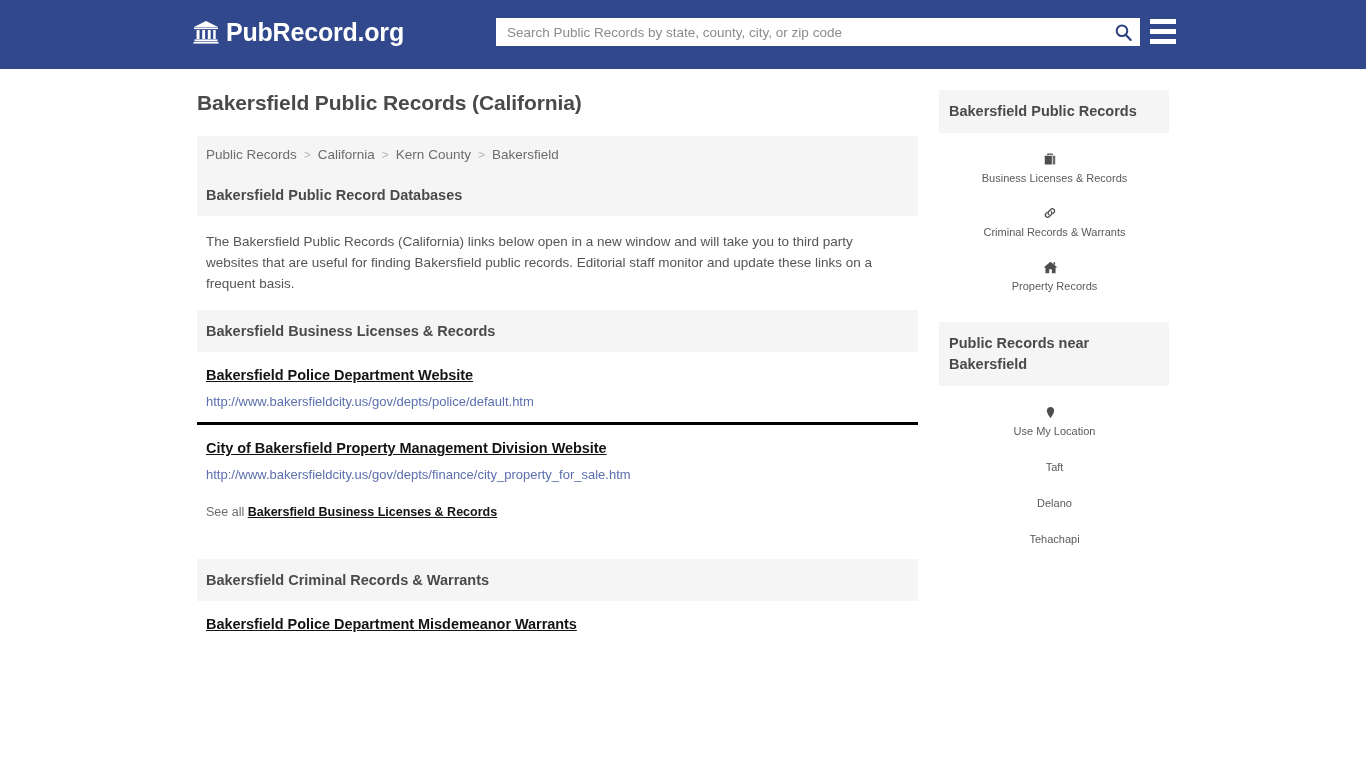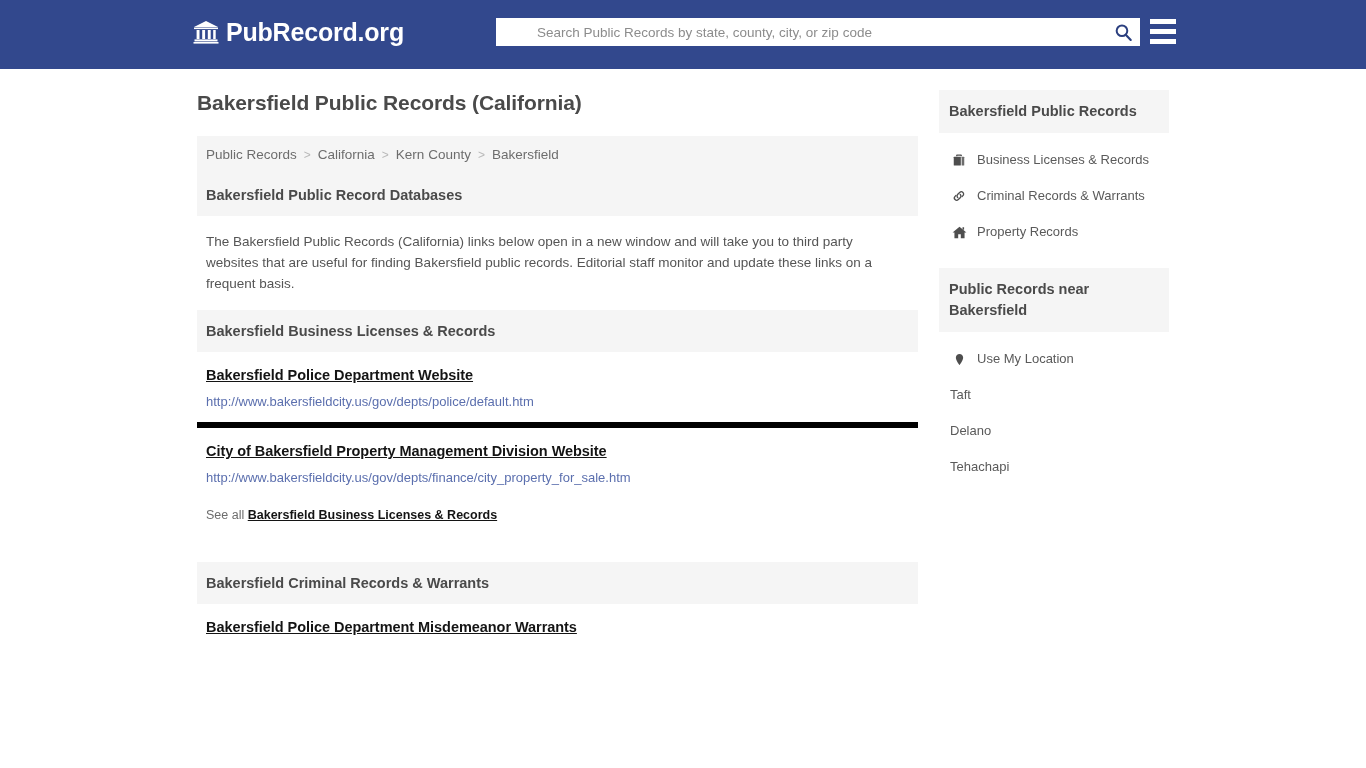--- a/index.html
+++ b/index.html
@@ -64,21 +64,20 @@
   .search-input {
     flex: 1 1 auto;
     height: 26px;
     border: none;
     outline: none;
     background: transparent;
     font-family: "Liberation Sans", sans-serif;
     font-size: 13.5px;
     color: #333333;
     padding: 0 6px 0 11px;
-    margin-left: 30px;
   }
   .search-input::placeholder { color: #8c8c8c; opacity: 1; }
   .search-btn {
     flex: 0 0 auto;
     width: 34px;
     height: 28px;
     border: none;
     background: transparent;
     cursor: pointer;
     padding: 0;
@@ -188,21 +187,21 @@
     line-height: 21px;
     color: #555555;
     padding: 15px 10px 16px 9px;
     margin: 0;
   }
 
   .link-list { margin: 0; padding: 0; }
 
   .link-item {
     padding: 14px 10px 12px 9px;
-    border-bottom: 6px solid #000000;
+    border-bottom: 3px solid #000000;
   }
   .link-item:last-of-type { border-bottom: none; }
   .link-title {
     display: inline-block;
     font-size: 14.5px;
     font-weight: bold;
     color: #141414;
     text-decoration: underline;
     line-height: 19px;
     cursor: pointer;
@@ -244,25 +243,26 @@
     font-size: 14.5px;
     font-weight: bold;
     color: #4a4a4a;
     line-height: 21px;
   }
   .side-links { padding: 9px 0 0 0; }
   .side-link {
     display: flex;
     align-items: center;
     padding: 8px 10px 8px 11px;
-    font-size: 13px;
+    font-size: 11px;
     color: #5a5a5a;
     text-decoration: none;
     cursor: pointer;
     line-height: 20px;
+    flex-direction: column;
   }
   .side-ico {
     width: 18px;
     flex: 0 0 18px;
     margin-right: 9px;
     display: flex;
     align-items: center;
     justify-content: center;
     color: #4e4e4e;
   }

